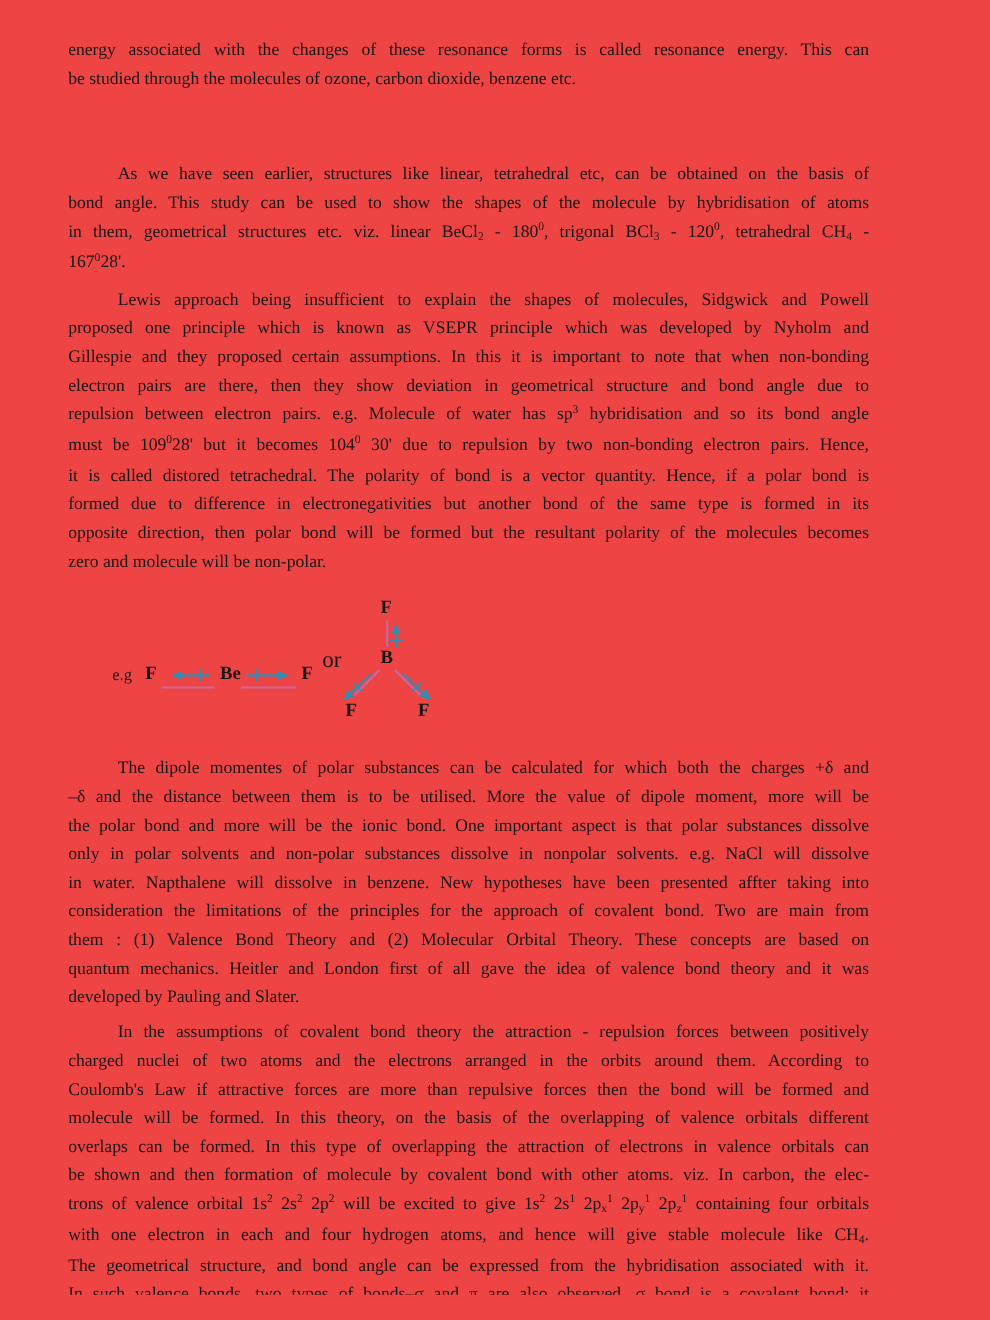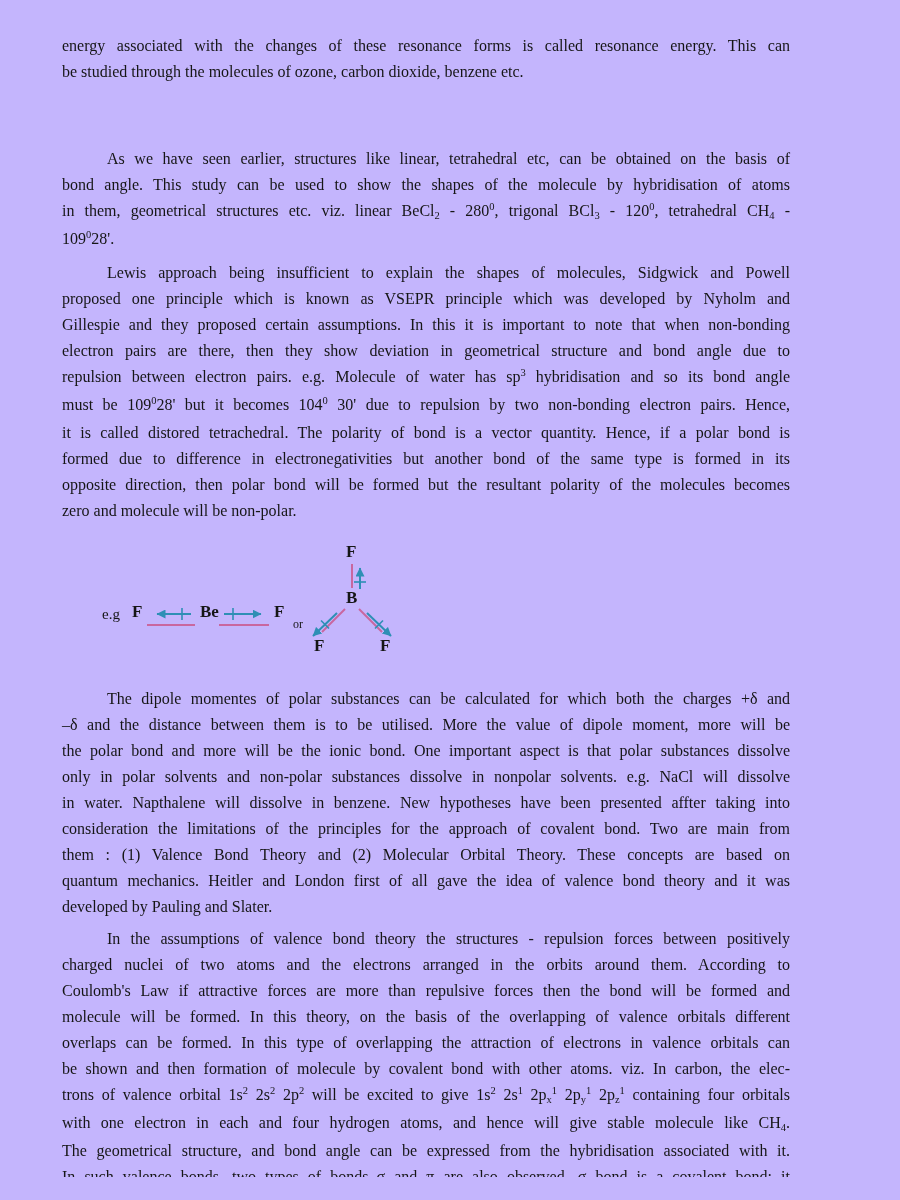--- a/index.html
+++ b/index.html
@@ -4,21 +4,21 @@
 <style>
   :root{
     --arrow-color:#2e8fb5;
     --bond-color:#c9679f;
     --text-color:#161616;
   }
   html,body{margin:0;padding:0;background:#ffffff;}
   #page{
     position:relative;
     width:900px;height:1200px;
-    background:#c4b5fd;
+    background:#ef4444;
     overflow:hidden;
     font-family:"Liberation Serif","DejaVu Serif",serif;
     color:var(--text-color);
   }
   #text-flow{position:absolute;left:62px;top:33px;width:728px;}
   .para{margin:0;}
   #flow-top .para:nth-child(1){margin-bottom:61px;}
   #flow-top .para:nth-child(2){margin-bottom:6px;margin-top:36px;}
   #flow-bottom .para:nth-child(1){margin-bottom:6px;}
   .line{
@@ -30,42 +30,42 @@
   .just{text-align:justify;text-align-last:justify;}
   .indent{text-indent:45px;}
   .clip-bottom{height:13px;overflow:hidden;}
   .sp{font-size:10.5px;position:relative;top:-6px;}
   .sb{font-size:10.5px;position:relative;top:3px;}
   
   #figure{position:relative;height:114px;margin:19px 0 29px 0;}
   #fig-svg{position:absolute;left:0;top:0;}
   .fl{position:absolute;font-size:17px;font-weight:bold;line-height:18px;}
   .fl-eg{left:40px;top:62px;font-weight:normal;font-size:15px;}
-  .fl-or{left:231px;top:72px;font-weight:normal;font-size:12px;}
+  .fl-or{left:231px;top:47px;font-weight:normal;font-size:21px;}
   .bond{stroke:var(--bond-color);stroke-width:2;fill:none;}
   .arrow{stroke:var(--arrow-color);stroke-width:2;fill:none;}
   .cross{stroke:var(--arrow-color);stroke-width:1.6;fill:none;}
   .ah-fill{fill:var(--arrow-color);}
 </style>
 </head>
 <body>
 
 <div id="page">
   <div id="text-flow">
 
     <div id="flow-top">
         <div class="para">
           <div class="line just"><span>energy associated with the changes of these resonance forms is called resonance energy. This can</span></div>
           <div class="line"><span>be studied through the molecules of ozone, carbon dioxide, benzene etc.</span></div>
         </div>
         <div class="para">
           <div class="line just indent"><span>As we have seen earlier, structures like linear, tetrahedral etc, can be obtained on the basis of</span></div>
           <div class="line just"><span>bond angle. This study can be used to show the shapes of the molecule by hybridisation of atoms</span></div>
-          <div class="line just"><span>in them, geometrical structures etc. viz. linear BeCl</span><span class="sb">2</span><span> - 280</span><span class="sp">0</span><span>, trigonal BCl</span><span class="sb">3</span><span> - 120</span><span class="sp">0</span><span>, tetrahedral CH</span><span class="sb">4</span><span> -</span></div>
-          <div class="line"><span>109</span><span class="sp">0</span><span>28'.</span></div>
+          <div class="line just"><span>in them, geometrical structures etc. viz. linear BeCl</span><span class="sb">2</span><span> - 180</span><span class="sp">0</span><span>, trigonal BCl</span><span class="sb">3</span><span> - 120</span><span class="sp">0</span><span>, tetrahedral CH</span><span class="sb">4</span><span> -</span></div>
+          <div class="line"><span>167</span><span class="sp">0</span><span>28'.</span></div>
         </div>
         <div class="para">
           <div class="line just indent"><span>Lewis approach being insufficient to explain the shapes of molecules, Sidgwick and Powell</span></div>
           <div class="line just"><span>proposed one principle which is known as VSEPR principle which was developed by Nyholm and</span></div>
           <div class="line just"><span>Gillespie and they proposed certain assumptions. In this it is important to note that when non-bonding</span></div>
           <div class="line just"><span>electron pairs are there, then they show deviation in geometrical structure and bond angle due to</span></div>
           <div class="line just"><span>repulsion between electron pairs. e.g. Molecule of water has sp</span><span class="sp">3</span><span> hybridisation and so its bond angle</span></div>
           <div class="line just"><span>must be 109</span><span class="sp">0</span><span>28' but it becomes 104</span><span class="sp">0</span><span> 30' due to repulsion by two non-bonding electron pairs. Hence,</span></div>
           <div class="line just"><span>it is called distored tetrachedral. The polarity of bond is a vector quantity. Hence, if a polar bond is</span></div>
           <div class="line just"><span>formed due to difference in electronegativities but another bond of the same type is formed in its</span></div>
@@ -117,21 +117,21 @@
           <div class="line just"><span>–δ and the distance between them is to be utilised. More the value of dipole moment, more will be</span></div>
           <div class="line just"><span>the polar bond and more will be the ionic bond. One important aspect is that polar substances dissolve</span></div>
           <div class="line just"><span>only in polar solvents and non-polar substances dissolve in nonpolar solvents. e.g. NaCl will dissolve</span></div>
           <div class="line just"><span>in water. Napthalene will dissolve in benzene. New hypotheses have been presented affter taking into</span></div>
           <div class="line just"><span>consideration the limitations of the principles for the approach of covalent bond. Two are main from</span></div>
           <div class="line just"><span>them : (1) Valence Bond Theory and (2) Molecular Orbital Theory. These concepts are based on</span></div>
           <div class="line just"><span>quantum mechanics. Heitler and London first of all gave the idea of valence bond theory and it was</span></div>
           <div class="line"><span>developed by Pauling and Slater.</span></div>
         </div>
         <div class="para">
-          <div class="line just indent"><span>In the assumptions of valence bond theory the structures - repulsion forces between positively</span></div>
+          <div class="line just indent"><span>In the assumptions of covalent bond theory the attraction - repulsion forces between positively</span></div>
           <div class="line just"><span>charged nuclei of two atoms and the electrons arranged in the orbits around them. According to</span></div>
           <div class="line just"><span>Coulomb's Law if attractive forces are more than repulsive forces then the bond will be formed and</span></div>
           <div class="line just"><span>molecule will be formed. In this theory, on the basis of the overlapping of valence orbitals different</span></div>
           <div class="line just"><span>overlaps can be formed. In this type of overlapping the attraction of electrons in valence orbitals can</span></div>
           <div class="line just"><span>be shown and then formation of molecule by covalent bond with other atoms. viz. In carbon, the elec-</span></div>
           <div class="line just"><span>trons of valence orbital 1s</span><span class="sp">2</span><span> 2s</span><span class="sp">2</span><span> 2p</span><span class="sp">2</span><span> will be excited to give 1s</span><span class="sp">2</span><span> 2s</span><span class="sp">1</span><span> 2p</span><span class="sb">x</span><span class="sp">1</span><span> 2p</span><span class="sb">y</span><span class="sp">1</span><span> 2p</span><span class="sb">z</span><span class="sp">1</span><span> containing four orbitals</span></div>
           <div class="line just"><span>with one electron in each and four hydrogen atoms, and hence will give stable molecule like CH</span><span class="sb">4</span><span>.</span></div>
           <div class="line just"><span>The geometrical structure, and bond angle can be expressed from the hybridisation associated with it.</span></div>
           <div class="line just clip-bottom"><span>In such valence bonds, two types of bonds–σ and π are also observed.  σ bond is a covalent bond; it</span></div>
         </div>

